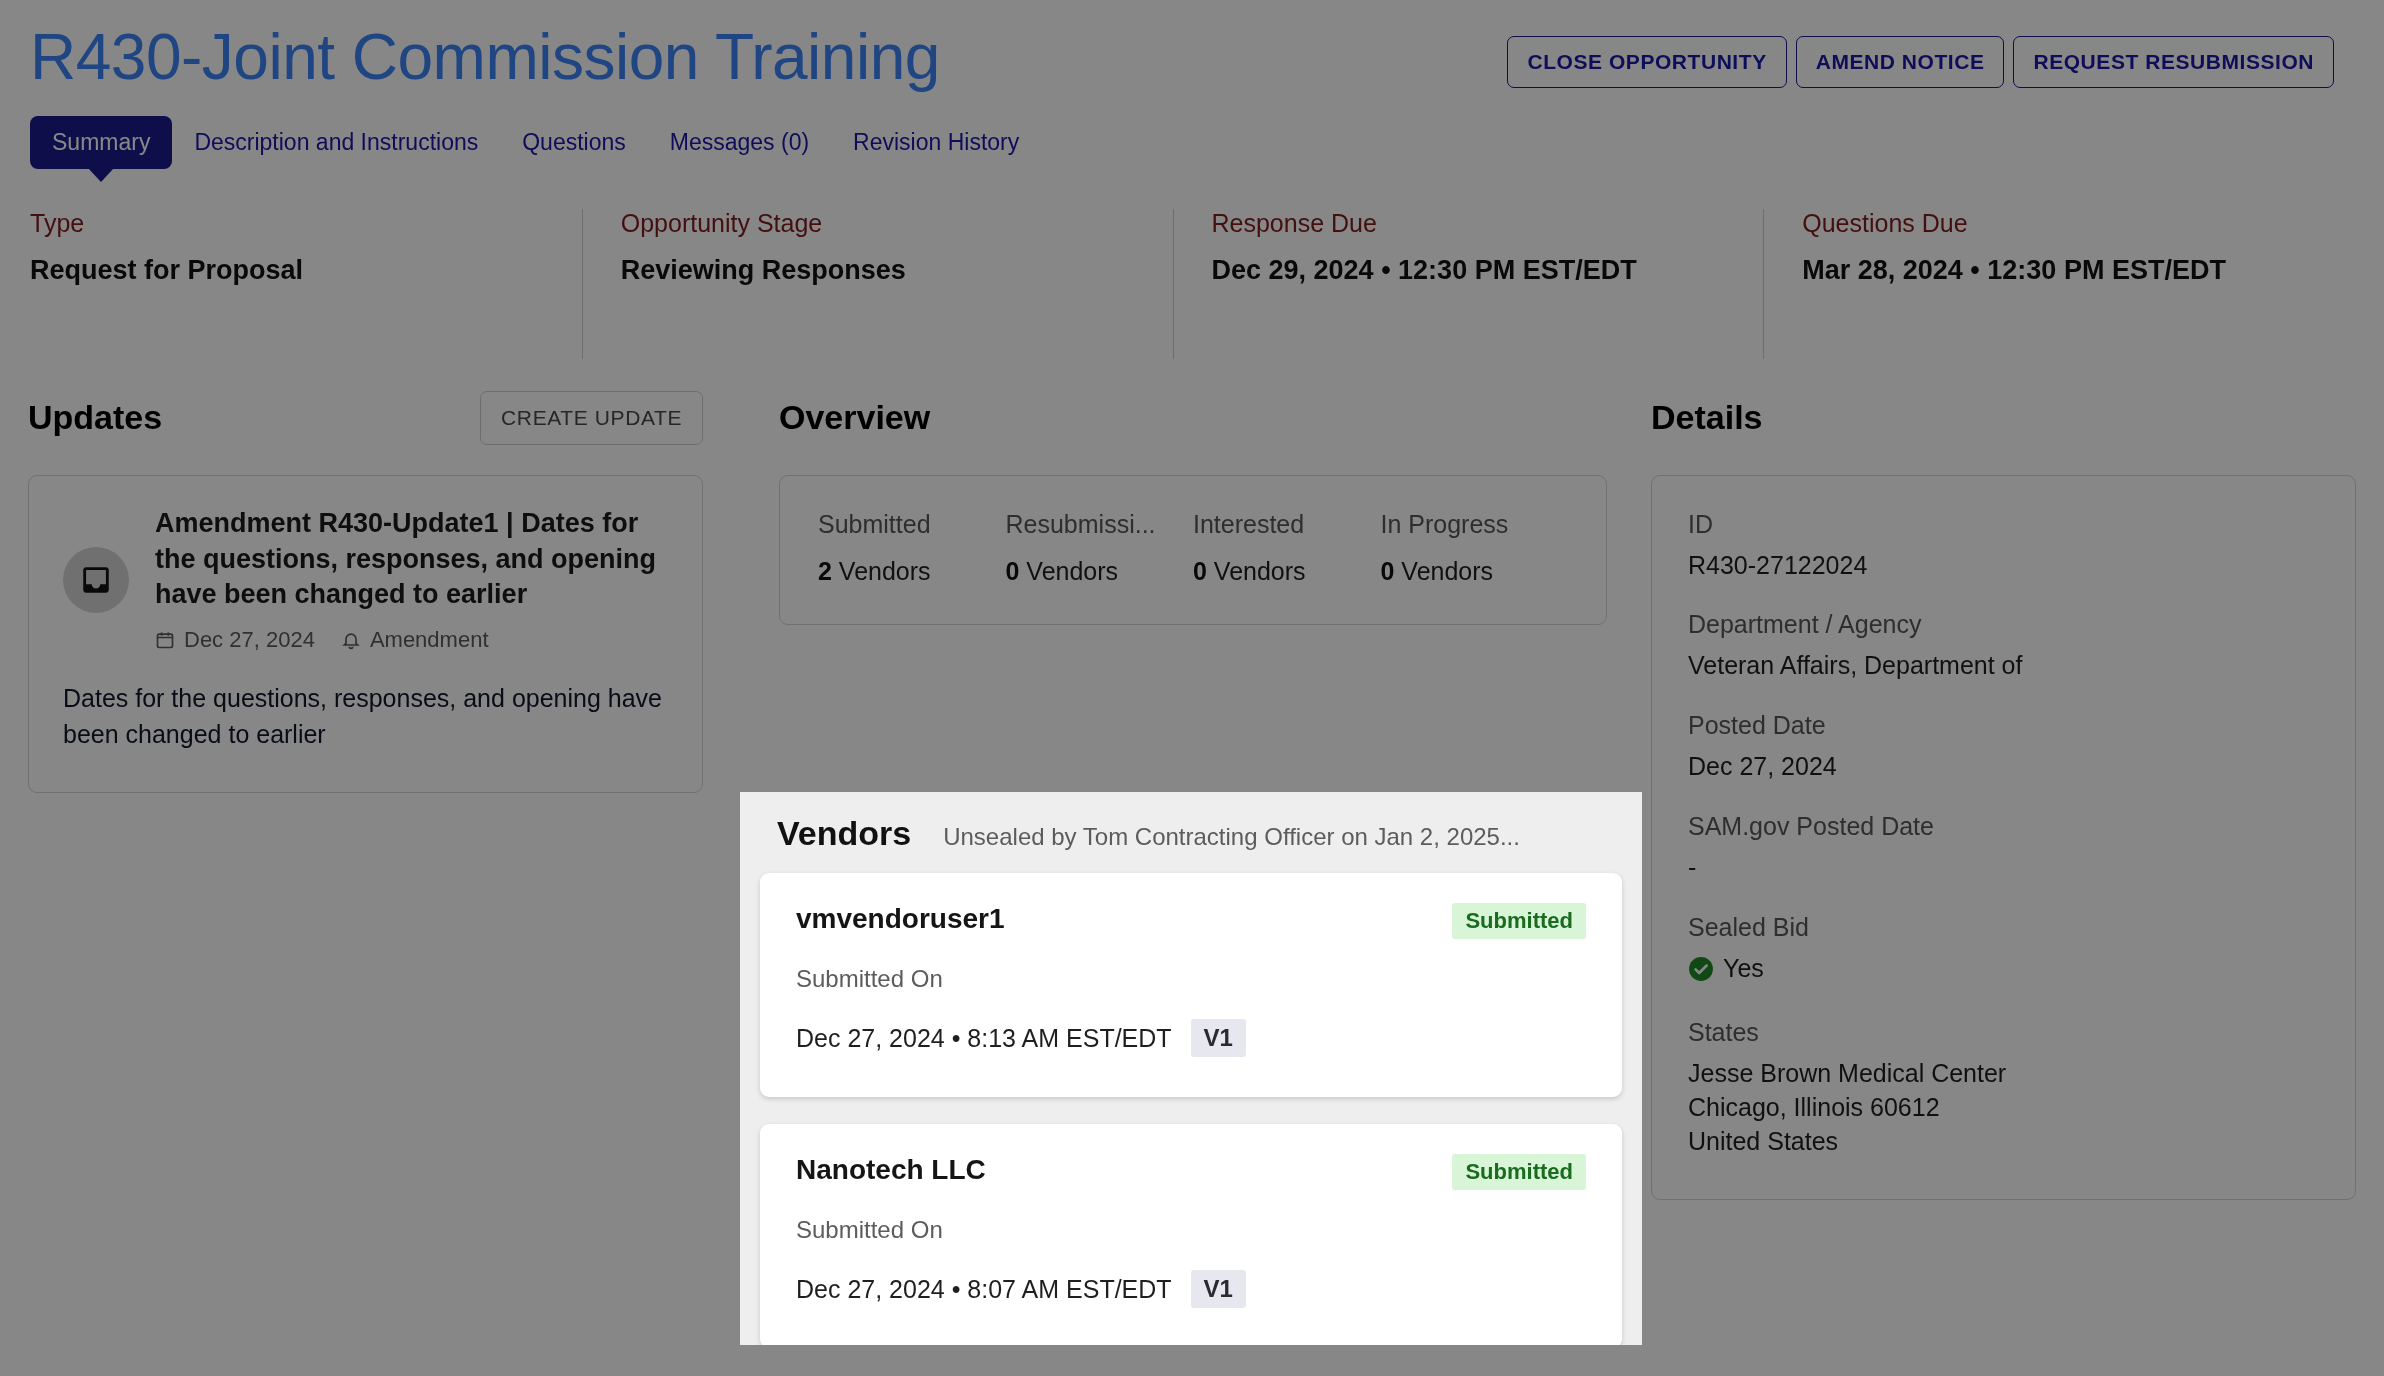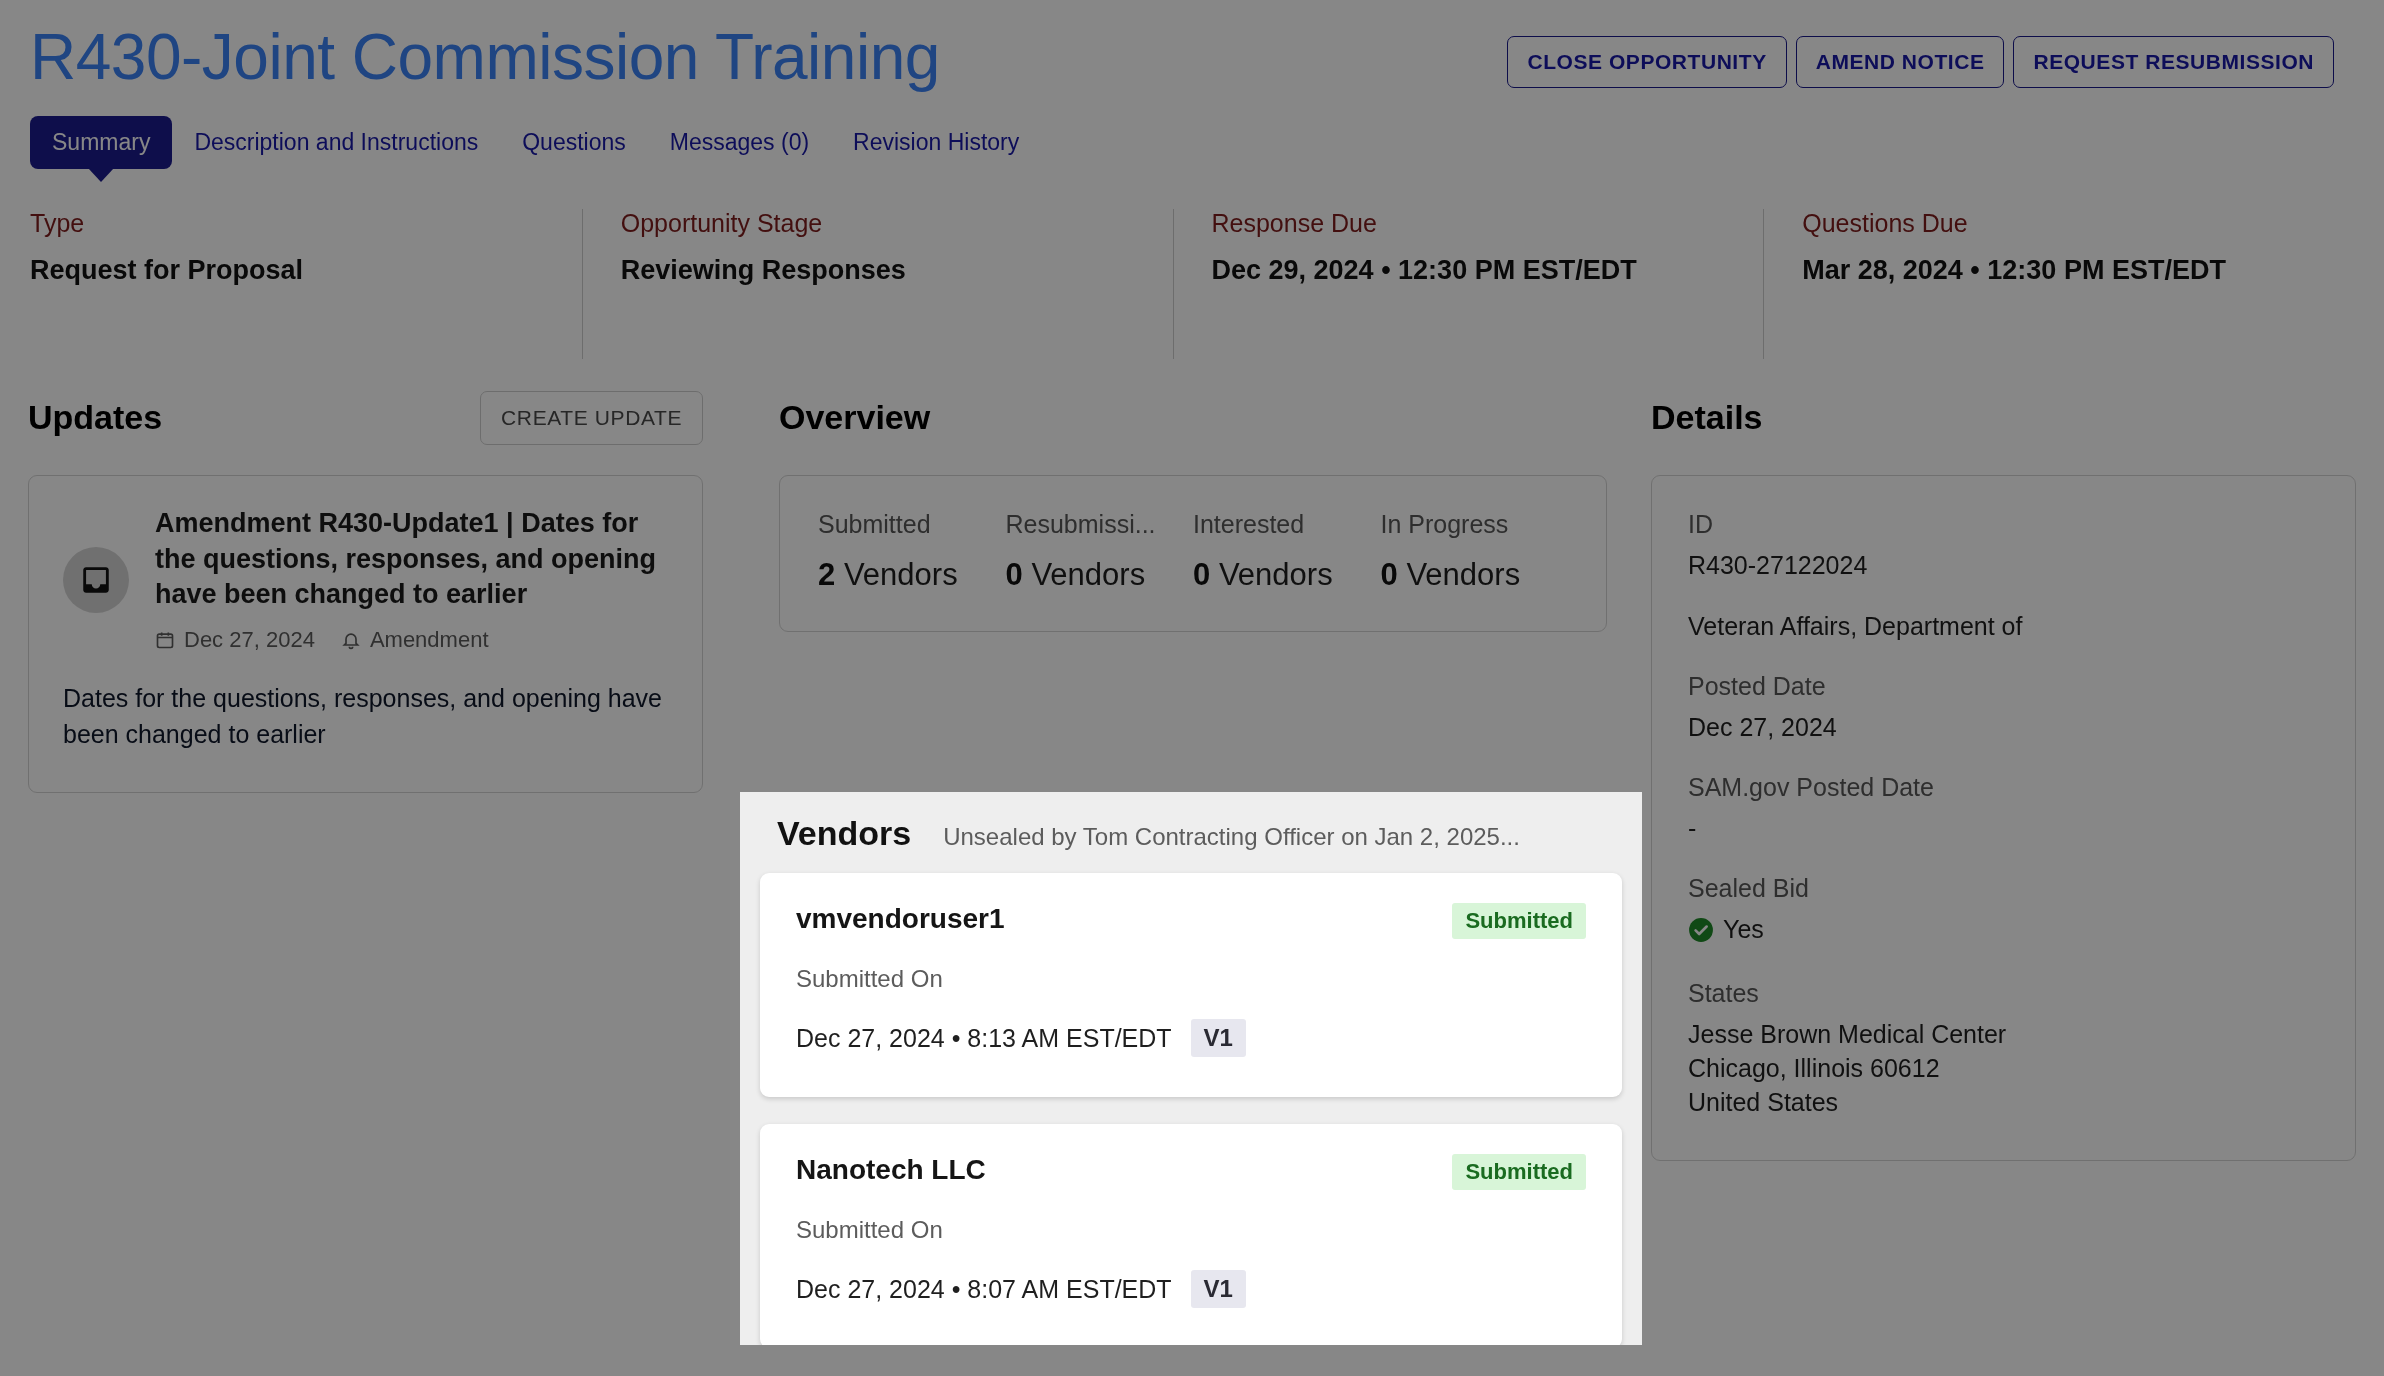--- a/index.html
+++ b/index.html
@@ -221,21 +221,21 @@
   .ov-label {
     font-size: 25px;
     color: #585858;
     margin-bottom: 18px;
     white-space: nowrap;
     overflow: hidden;
     text-overflow: ellipsis;
     max-width: 160px;
   }
   .ov-value {
-    font-size: 31px;
+    font-size: 25px;
     color: #1f1f1f;
     white-space: nowrap;
   }
   .ov-value b { font-weight: 700; color: #111; }
 
   
   .details-card {
     border: 1.3px solid #d4d4d4;
     border-radius: 9px;
     background: rgba(255,255,255,0.10);
@@ -442,20 +442,21 @@
     </div>
 
     <div class="col-details">
       <div class="col-head">
         <div class="col-title">Details</div>
       </div>
       <div class="details-card">
         <div class="d-label">ID</div>
         <div class="d-value">R430-27122024</div>
 
+        <div class="d-label">Department / Agency</div>
         <div class="d-value">Veteran Affairs, Department of</div>
 
         <div class="d-label">Posted Date</div>
         <div class="d-value">Dec 27, 2024</div>
 
         <div class="d-label">SAM.gov Posted Date</div>
         <div class="d-value">-</div>
 
         <div class="d-label">Sealed Bid</div>
         <div class="d-value">

